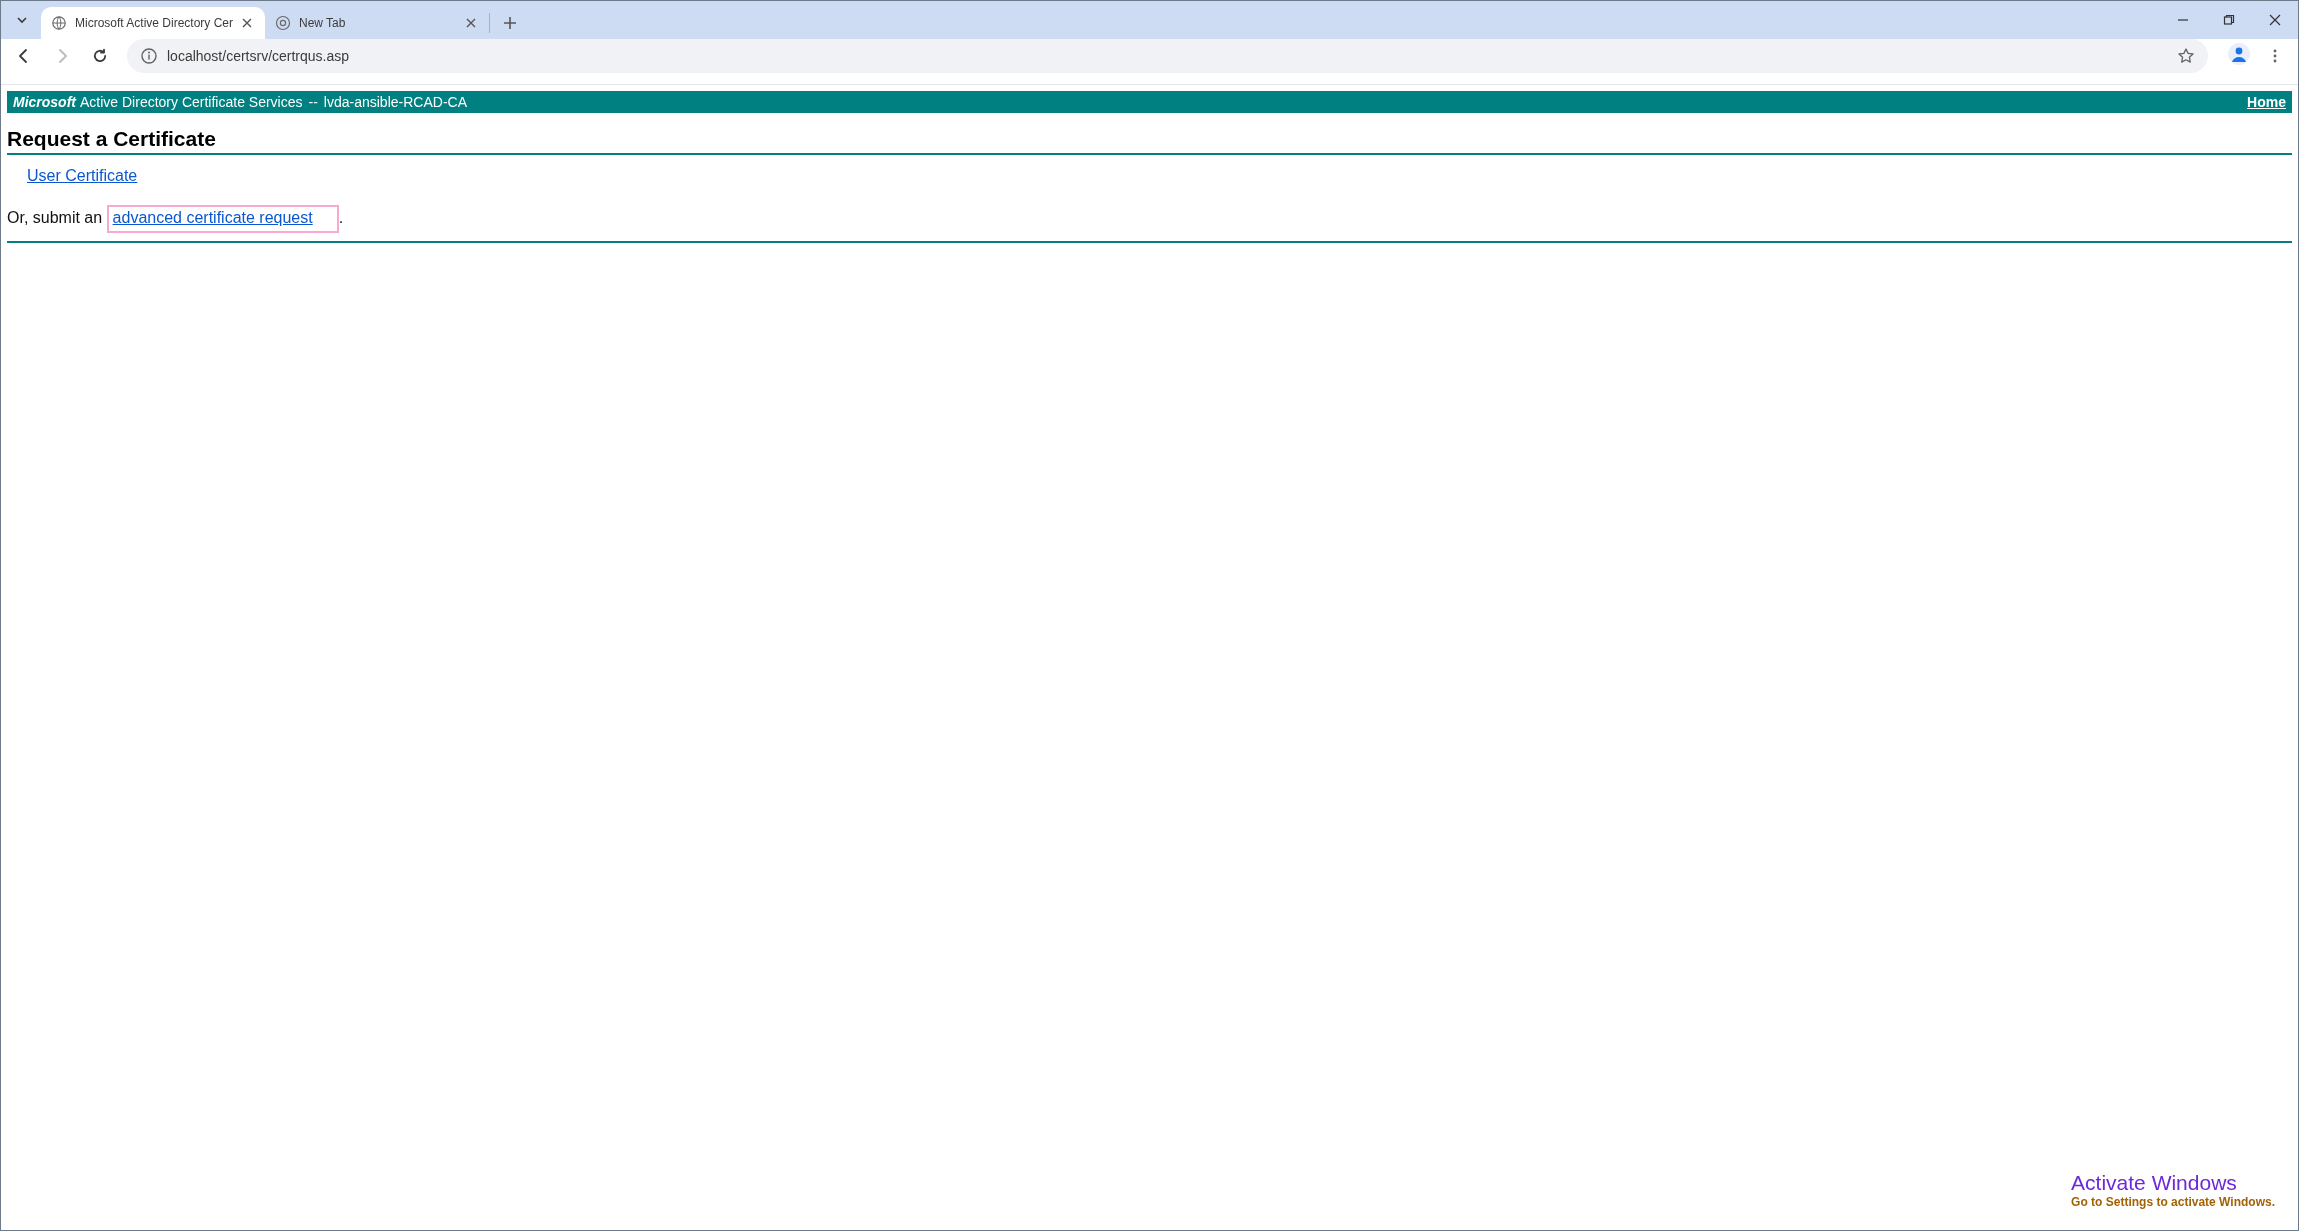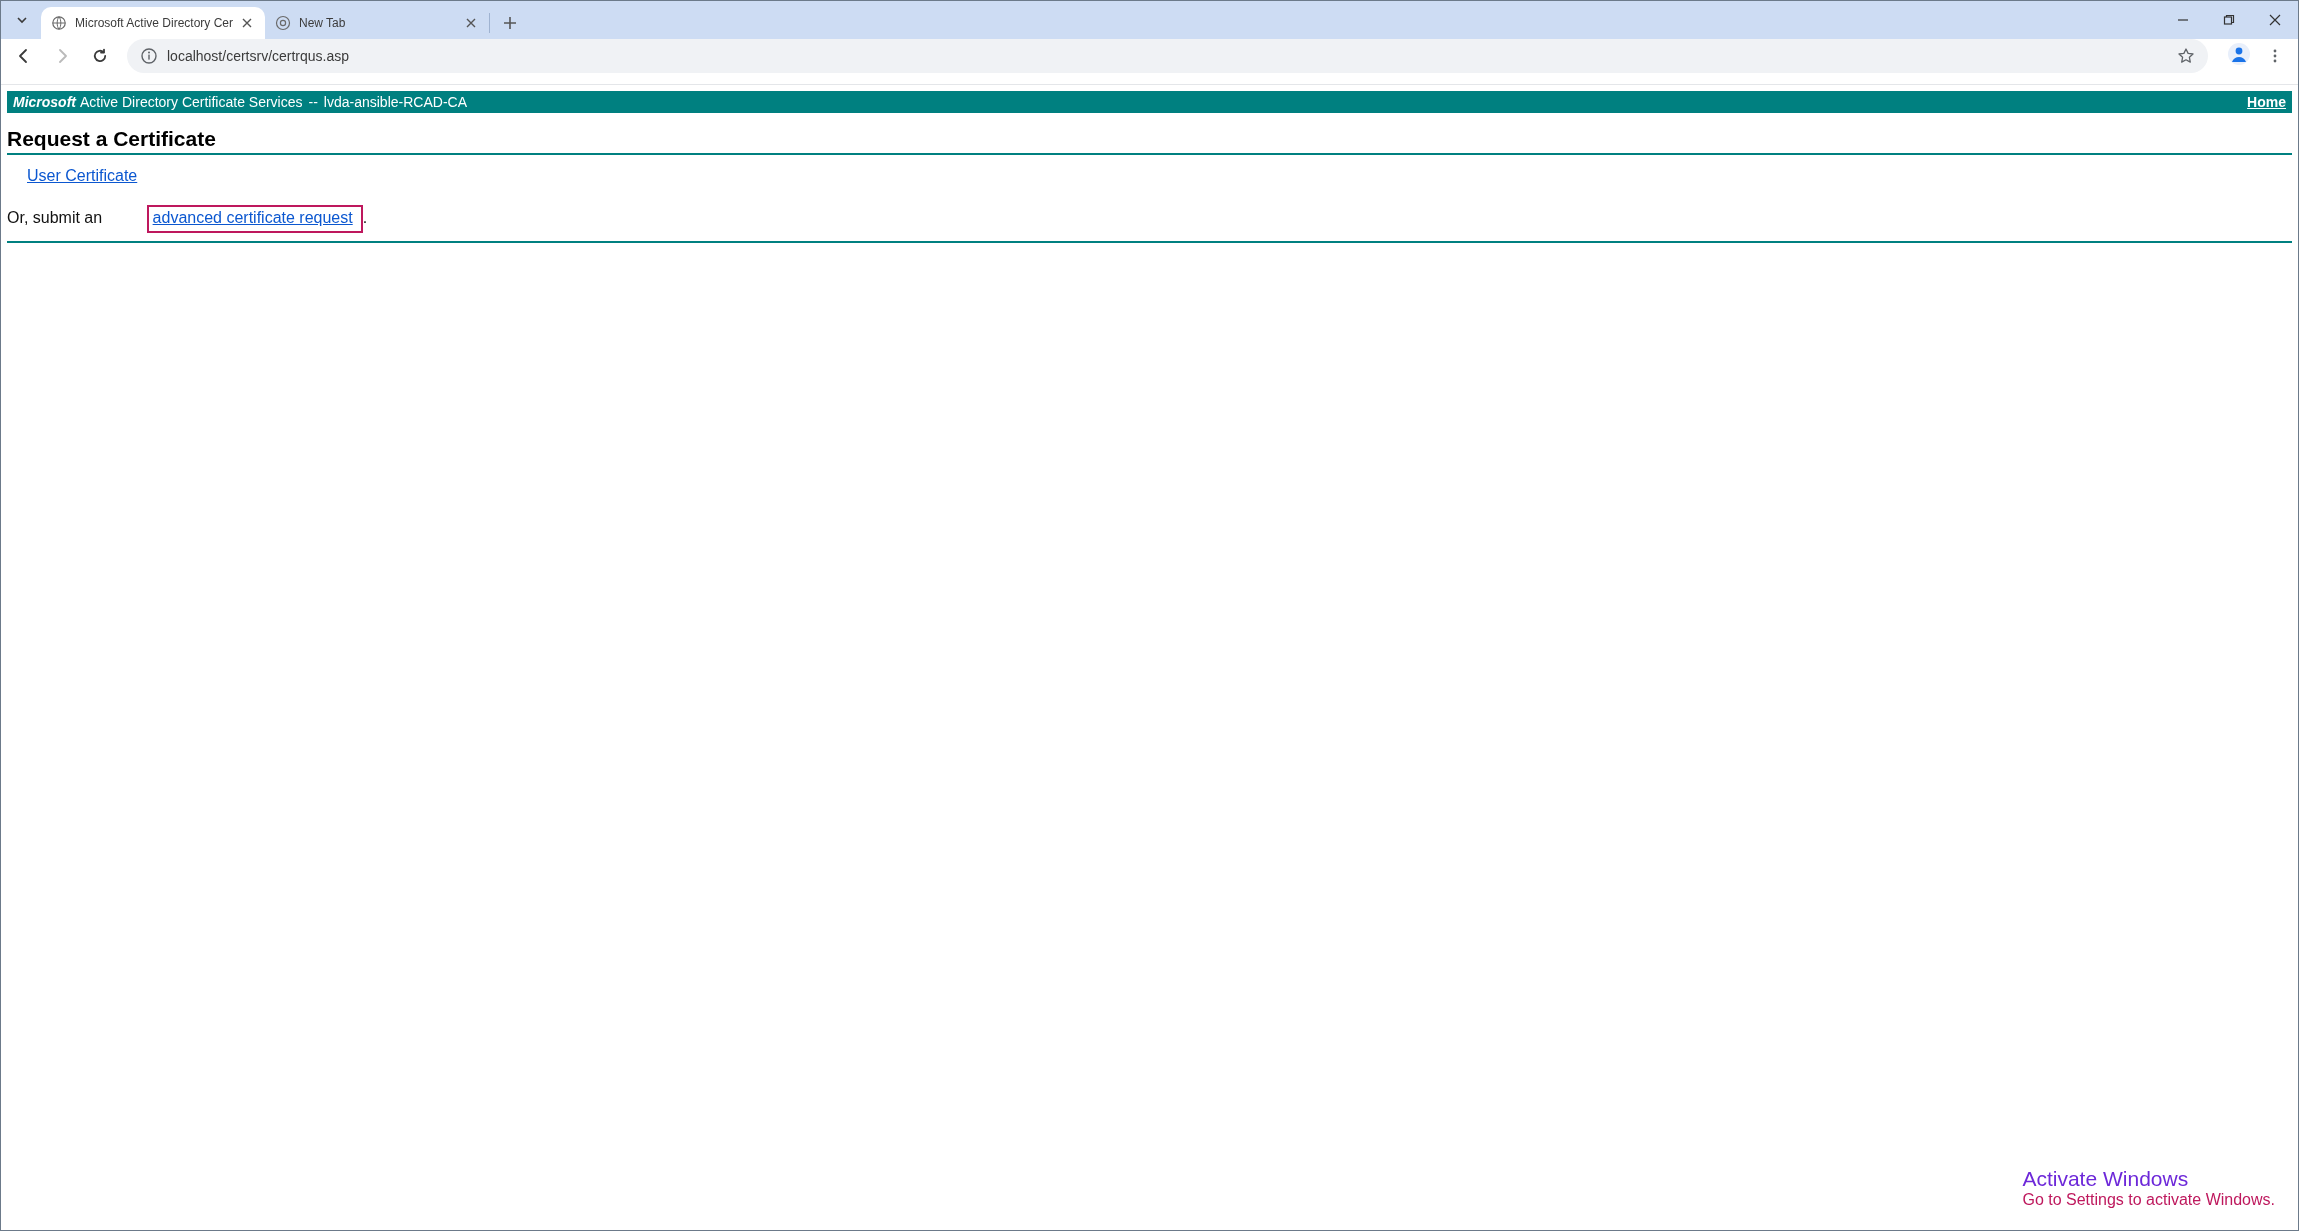--- a/index.html
+++ b/index.html
@@ -112,30 +112,30 @@
     margin:14px 0 2px 0;
   }
   .rule-green { border:none; border-top:2px solid #008080; margin:2px 0 12px 0; }
   .rule-green-thin { border:none; border-top:2px solid #008080; margin:8px 0 0 0; }
 
   .body-text { font-size:16px; color:#111; }
   .indent { margin-left:20px; margin-top:2px; }
   a.link { color:#0b57d0; text-decoration:underline; cursor:pointer; }
 
   .or-line { margin-top:20px; font-size:16px; }
-  .red-box { display:inline-block; border:2px solid #be185d; padding:2px 8px 4px 4px;margin-left:40px; }
+  .red-box { display:inline-block; border:2px solid #f9a8d4; padding:2px 24px 4px 4px; }
 
   
   .watermark {
     position:fixed; right:24px; bottom:22px;
     text-align:left; color:#999;
     pointer-events:none; user-select:none;
   }
   .watermark .l1 { font-size:21px; font-weight:400; color:#6d28d9; }
-  .watermark .l2 { font-size:16px; color:#be185d; }
+  .watermark .l2 { font-size:12px; color:#a16207;font-weight:bold; }
 
   svg { display:block; }
 </style>
 </head>
 <body>
 
 <div class="tabstrip">
   <div class="tab-dropdown">
     <svg width="12" height="12" viewBox="0 0 12 12">
         <path d="M2 4l4 4 4-4" fill="none" stroke="#3b3b3b" stroke-width="1.6"></path>

